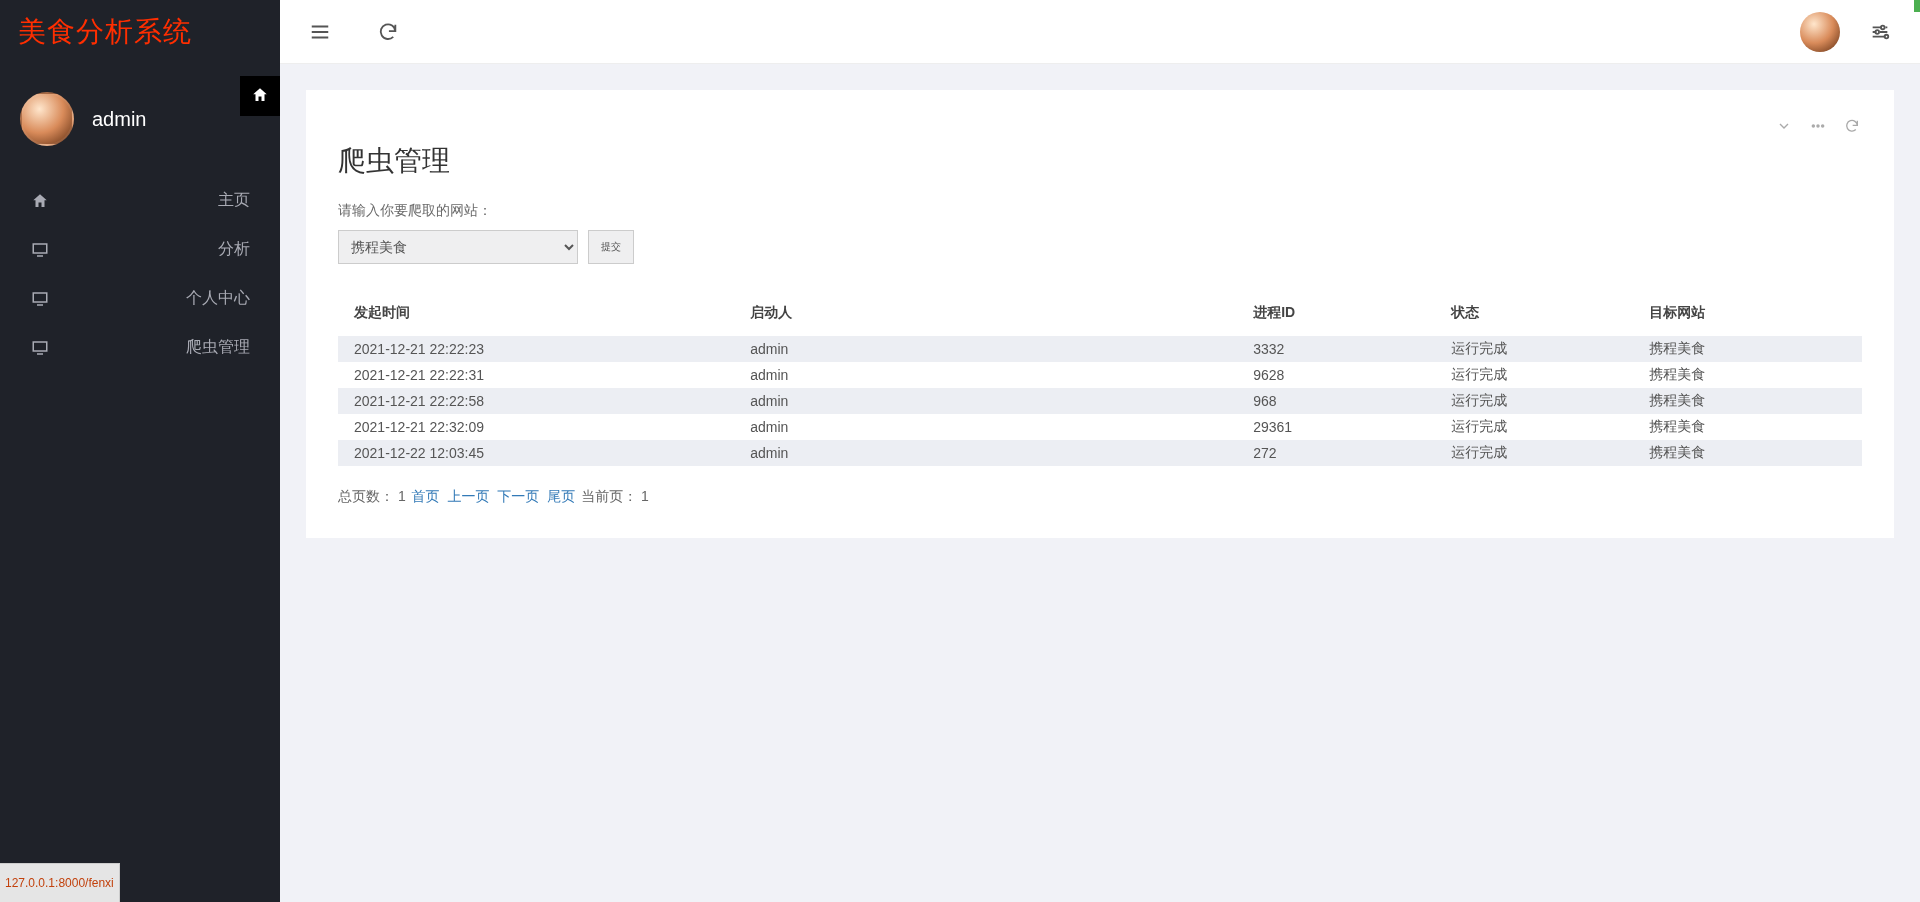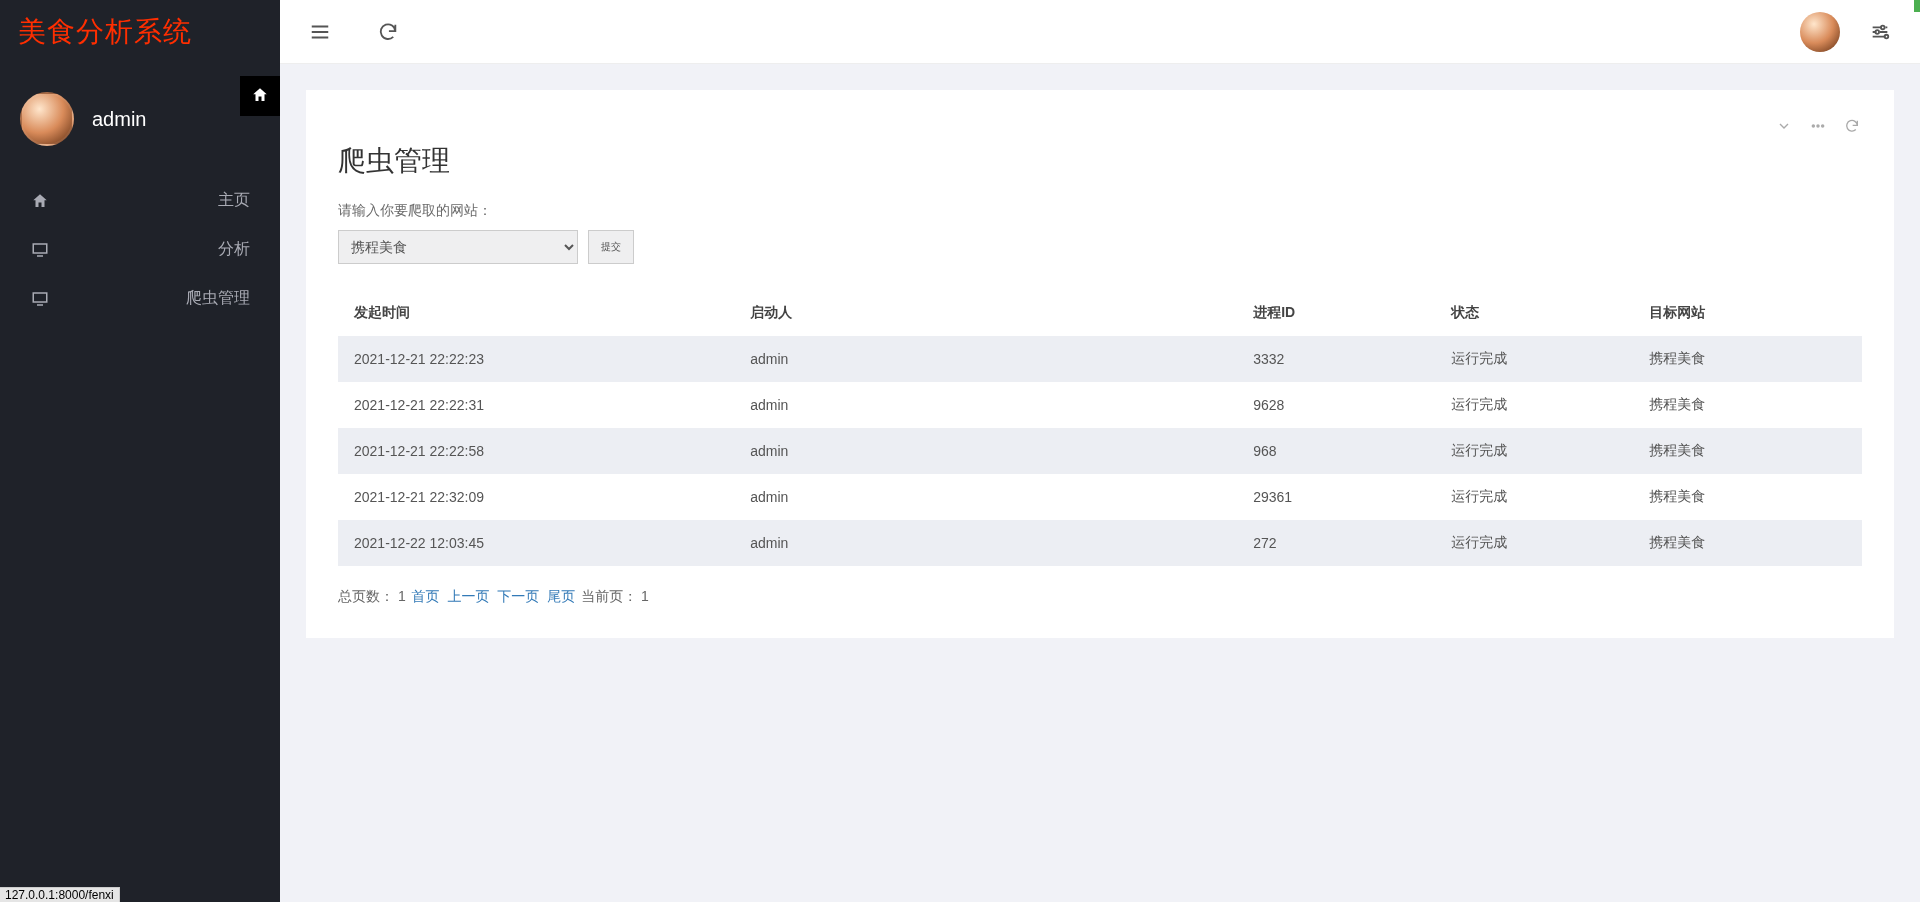--- a/index.html
+++ b/index.html
@@ -35,27 +35,27 @@
   .panel-tools .tool{width:20px;height:20px;display:flex;align-items:center;justify-content:center;cursor:pointer;}
   .panel-tools svg{width:16px;height:16px;fill:none;stroke:#aaa;stroke-width:2;}
   h2.title{font-size:28px;font-weight:500;margin:6px 0 22px;}
   .form-label{color:#6a6a6a;margin-bottom:10px;}
   .form-row{display:flex;gap:10px;margin-bottom:26px;}
   .select{width:240px;height:34px;border:1px solid #ccc;background:#efeff0;color:#555;font-size:14px;padding:0 8px;appearance:auto;}
   .btn-submit{height:34px;padding:0 12px;border:1px solid #ccc;background:#efeff0;color:#555;cursor:pointer;font-size:10px;}
 
   table{width:100%;border-collapse:collapse;}
   th{text-align:left;color:#444;font-weight:700;padding:14px 16px;font-size:14px;}
-  td{padding:14px 16px;color:#555;font-size:14px;}
+  td{padding:4px 16px;color:#555;font-size:14px;}
   tbody tr:nth-child(odd){background:#eceef3;}
 
   .pager{margin-top:22px;color:#666;font-size:14px;}
   .pager a{color:#337ab7;text-decoration:none;margin:0 2px;}
 
-  .status-url{position:fixed;left:0;bottom:0;background:#e5e5e5;color:#000000;font-size:12px;padding:0 5px;border-top:1px solid #ccc;border-right:1px solid #ccc;margin-top:36px;}
+  .status-url{position:fixed;left:0;bottom:0;background:#e5e5e5;color:#c2410c;font-size:12px;padding:12px 5px;border-top:1px solid #ccc;border-right:1px solid #ccc;margin-top:36px;}
 </style>
 </head>
 <body>
 
 <div class="sidebar">
   <div class="brand">
     <span class="brand-title">美食分析系统</span>
   </div>
   <div class="user-block">
     <div class="avatar"></div>
@@ -78,20 +78,29 @@
       <span>主页</span>
     </div>
     <div class="nav-item">
       <span class="icon">
           <svg viewBox="0 0 24 24">
             <path d="M3 4h18v12H3z" fill="none" stroke="currentColor" stroke-width="2"></path>
             <path d="M8 20h8" stroke="currentColor" stroke-width="2"></path>
           </svg>
         </span>
       <span>分析</span>
+    </div>
+    <div class="nav-item">
+      <span class="icon">
+          <svg viewBox="0 0 24 24">
+            <path d="M3 4h18v12H3z" fill="none" stroke="currentColor" stroke-width="2"></path>
+            <path d="M8 20h8" stroke="currentColor" stroke-width="2"></path>
+          </svg>
+        </span>
+      <span>个人中心</span>
     </div>
     <div class="nav-item">
       <span class="icon">
           <svg viewBox="0 0 24 24">
             <path d="M3 4h18v12H3z" fill="none" stroke="currentColor" stroke-width="2"></path>
             <path d="M8 20h8" stroke="currentColor" stroke-width="2"></path>
           </svg>
         </span>
       <span>爬虫管理</span>
     </div>

